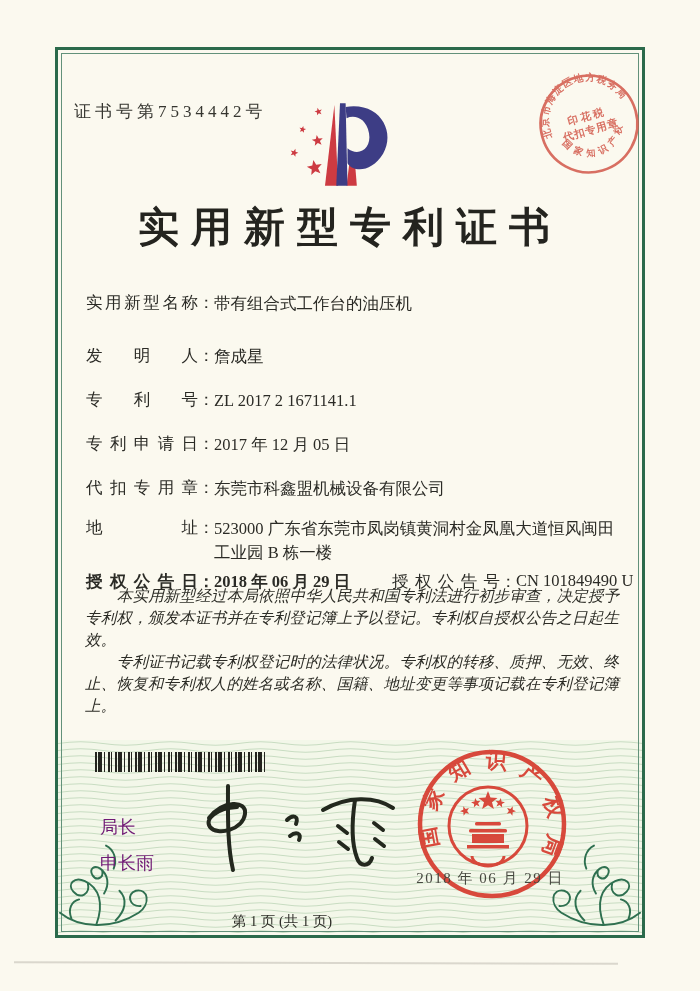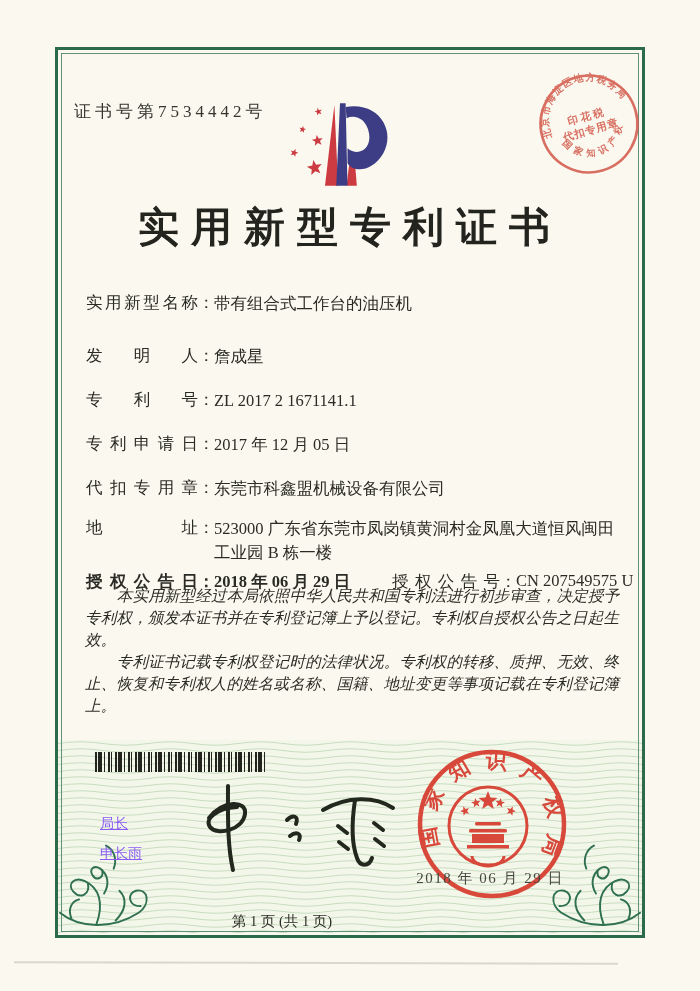--- a/index.html
+++ b/index.html
@@ -18,21 +18,21 @@
   .fvalue{flex:1;line-height:24px;}
   .mb-a{margin-bottom:29px;} .mb-b{margin-bottom:20px;} .mb-c{margin-bottom:16px;} .mb-d{margin-bottom:6px;}
   .grant-row{display:flex;}
   .grant-g1{display:flex;width:306px;flex:none;font-weight:bold;}
   .grant-g2{display:flex;flex:none;}
   .g2label{width:108px;text-align:justify;text-align-last:justify;flex:none;}
   .paras{position:absolute;left:85px;top:585px;width:534px;}
   .paras p{margin:0;font-size:15.5px;line-height:22px;text-indent:2.05em;text-align:justify;font-style:italic;color:#2c2c26;}
   .barcode{position:absolute;left:95px;top:752px;width:172px;height:20px;
     background:repeating-linear-gradient(90deg,#24241f 0 2px,rgba(0,0,0,0) 2px 3px,#24241f 3px 7px,rgba(0,0,0,0) 7px 9px,#24241f 9px 10px,rgba(0,0,0,0) 10px 13px,#24241f 13px 15px,rgba(0,0,0,0) 15px 16px,#24241f 16px 17px,rgba(0,0,0,0) 17px 20px);}
-  .director{position:absolute;left:100px;top:815px;font-size:14px;color:#8b5cf6;font-family:"Liberation Sans","DejaVu Sans",sans-serif;text-decoration:underline;}
+  .director{position:absolute;left:100px;top:815px;font-size:18px;color:#701a75;font-family:"Liberation Sans","DejaVu Sans",sans-serif;}
   .director .dname{margin-top:12px;}
   .signature{position:absolute;left:195px;top:778px;}
   .seal-main{position:absolute;left:402px;top:737px;opacity:.93;}
   .seal-tax{position:absolute;left:523px;top:58px;transform:rotate(-16deg);opacity:.85;}
   .footer{position:absolute;left:0;top:912px;width:564px;text-align:center;font-size:14.5px;color:#2e2e28;}
   .flourish{position:absolute;width:96px;height:100px;}
   .flourish.fl-left{left:58px;top:834px;}
   .flourish.fl-right{left:546px;top:834px;transform:scaleX(-1);}
   .scan-shadow{position:absolute;left:14px;top:962px;width:604px;height:2px;background:#ccc9bf;opacity:.7;transform:rotate(.15deg);}
 </style>
@@ -129,21 +129,21 @@
     </div>
     <div class="grant-row">
       <span class="grant-g1">
         <span class="flabel">授权公告日</span>
           <span class="fcolon">：</span>
           <span>2018 年 06 月 29 日</span>
       </span>
       <span class="grant-g2">
         <span class="g2label">授权公告号</span>
           <span class="fcolon">：</span>
-          <span>CN 207549575 U</span>
+          <span>CN 101849490 U</span>
       </span>
     </div>
   </div>
 
   <div class="paras">
     <p>本实用新型经过本局依照中华人民共和国专利法进行初步审查，决定授予专利权，颁发本证书并在专利登记簿上予以登记。专利权自授权公告之日起生效。</p>
     <p>专利证书记载专利权登记时的法律状况。专利权的转移、质押、无效、终止、恢复和专利权人的姓名或名称、国籍、地址变更等事项记载在专利登记簿上。</p>
   </div>
 
   <div class="barcode"></div>

